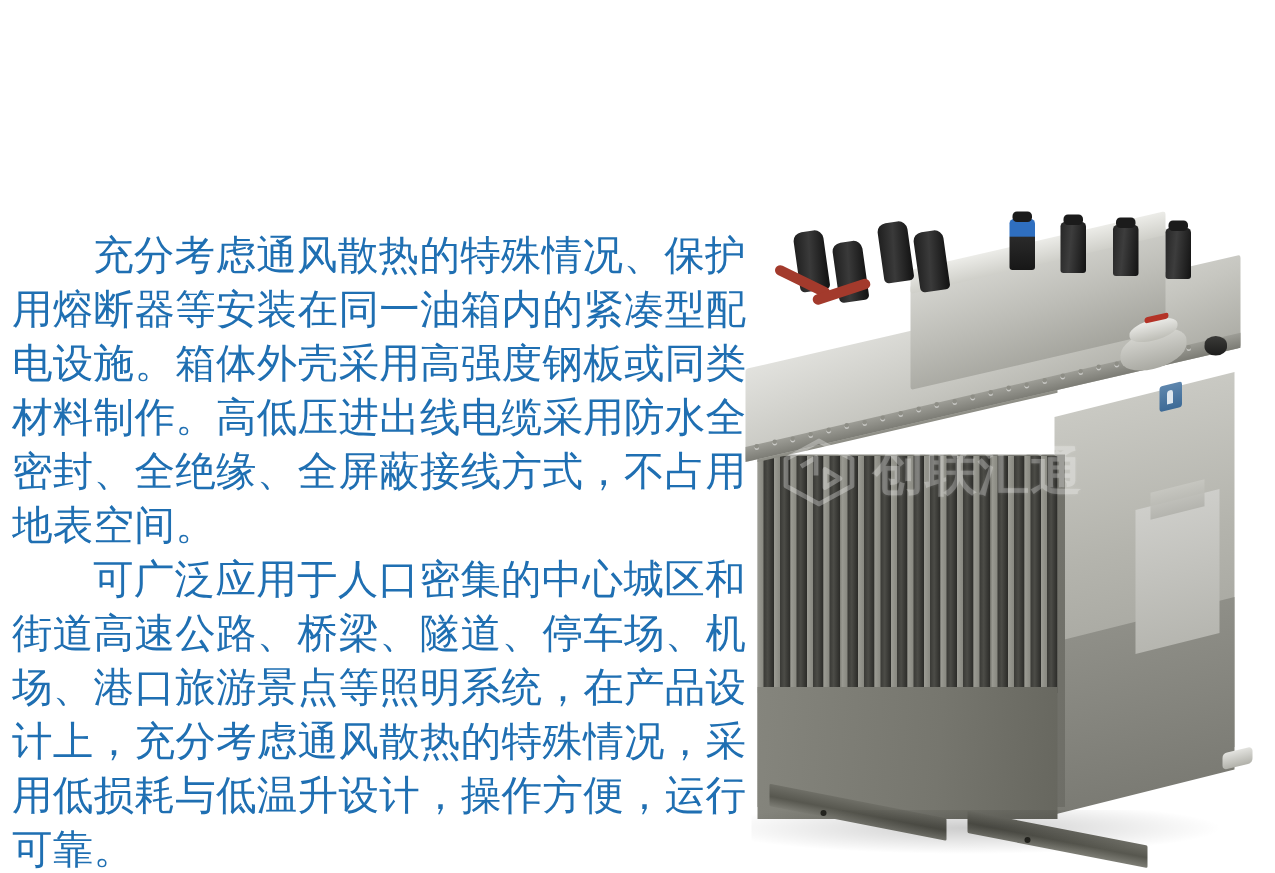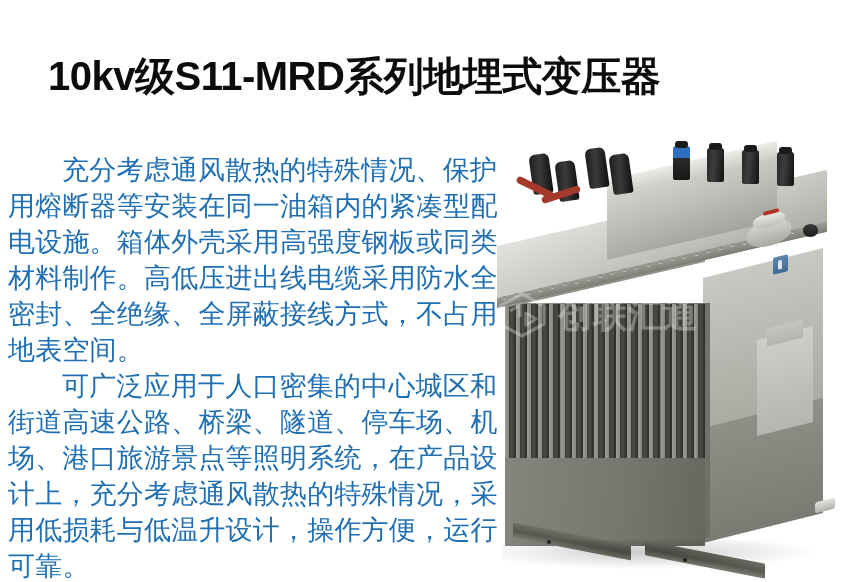--- a/index.html
+++ b/index.html
@@ -248,21 +248,21 @@
   }
   
   .shadow{
     left:6px;top:412px;
     width:320px;height:30px;
     background:radial-gradient(ellipse at 45% 40%,rgba(0,0,0,.20) 0%,rgba(0,0,0,0) 68%);
   }
   
   #watermark{
     position:absolute;
-    left:496px;top:282px;
+    left:520px;top:282px;
     width:290px;height:66px;
     pointer-events:none;
     opacity:.30;
     display:flex;align-items:center;gap:10px;
   }
   #wm-logo{
     width:52px;height:48px;
     flex:0 0 auto;
     position:relative;
   }
@@ -275,21 +275,20 @@
   #wm-en{
     font-size:12px;font-weight:bold;color:#ffffff;
     letter-spacing:2.4px;white-space:nowrap;margin-top:5px;
   }
 </style>
 </head>
 <body>
 
 <div id="page">
 
-  <div id="title">10kv级S11-MRD系列地埋式变压器</div>
 
   <div id="copy">
     <p class="indent">充分考虑通风散热的特殊情况、保护用熔断器等安装在同一油箱内的紧凑型配电设施。箱体外壳采用高强度钢板或同类材料制作。高低压进出线电缆采用防水全密封、全绝缘、全屏蔽接线方式，不占用地表空间。</p>
     <p class="indent">可广泛应用于人口密集的中心城区和街道高速公路、桥梁、隧道、停车场、机场、港口旅游景点等照明系统，在产品设计上，充分考虑通风散热的特殊情况，采用低损耗与低温升设计，操作方便，运行可靠。</p>
   </div>
 
   <div id="photo">
 
     <div class="ph tank-right"></div>
     <div class="ph tank-right-lower"></div>

